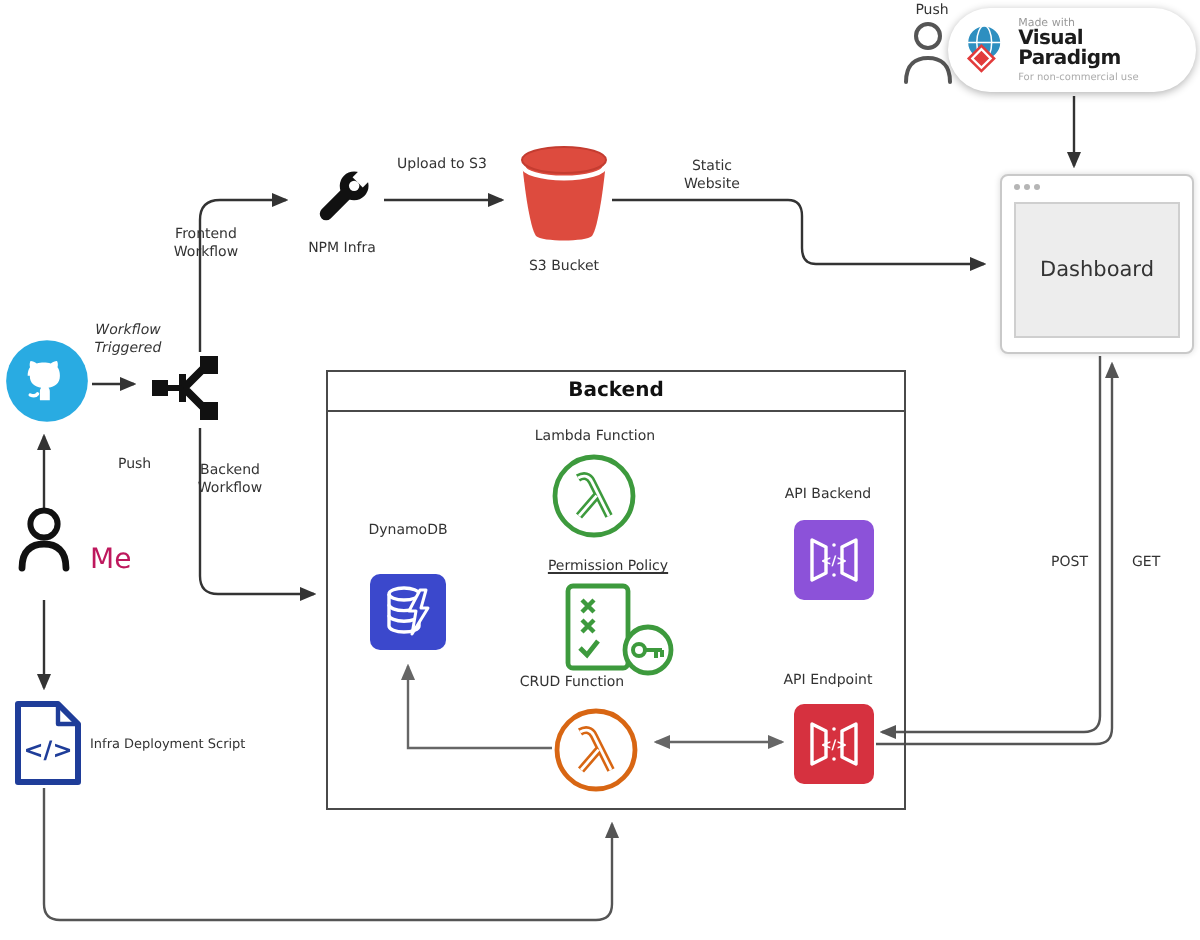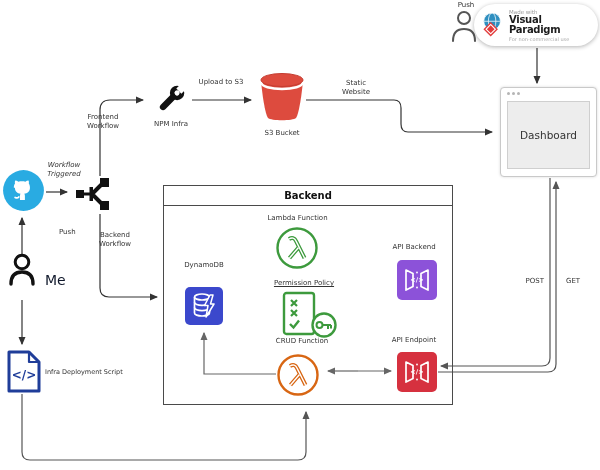--- a/index.html
+++ b/index.html
@@ -27,21 +27,21 @@
   .dash-dots i { width:3px; height:3px; border-radius:50%; background:#b5b5b5; }
   .dash-inner { position:absolute; left:6px; right:6px; top:13px; bottom:7px;
     background:#ededed; border:1px solid #cfcfcf; display:flex; align-items:center;
     justify-content:center; font-size:10.5px; color:#333; }
 
   
   .backend { left:163px; top:185px; width:290px; height:220px; border:1.5px solid #4a4a4a; background:transparent; }
   .backend-hd { height:20px; border-bottom:1.5px solid #4a4a4a; display:flex;
     align-items:center; justify-content:center; font-size:10px; font-weight:bold; color:#111; }
 
-  .me-label { left:45px; top:271px; font-size:14px; color:#0f172a; text-align:right; }
+  .me-label { left:45px; top:271px; font-size:14px; color:#be185d; text-align:right; }
   .infra-label { left:45px; top:368px; width:100px; font-size:6.5px; }
 </style>
 </head>
 <body>
 
 <div id="stage">
 
   <svg id="wires" width="600" height="470" viewBox="0 0 600 470">
     <defs>
       <marker id="ahD" markerWidth="7" markerHeight="7" refX="6" refY="3" orient="auto">
@@ -177,21 +177,21 @@
   <div class="lbl" style="left:264px; top:279px; width:80px;text-decoration:underline;">Permission Policy</div>
   <svg class="node" style="left:282px; top:291px;" width="56" height="48" viewBox="0 0 56 48">
     <rect x="2" y="2" width="30" height="41" rx="2.5" fill="#fff" stroke="#3D9A3D" stroke-width="2.4"></rect>
     <path d="M9,9 L15,15 M15,9 L9,15 M9,19 L15,25 M15,19 L9,25" stroke="#3D9A3D" stroke-width="2.2" fill="none"></path>
     <path d="M8,33 L11.5,36.5 L17,29.5" stroke="#3D9A3D" stroke-width="2.4" fill="none"></path>
     <circle cx="42" cy="34" r="11.5" fill="#fff" stroke="#3D9A3D" stroke-width="2.4"></circle>
     <circle cx="37.5" cy="34" r="3" fill="none" stroke="#3D9A3D" stroke-width="2"></circle>
     <path d="M40.5,34 H49 M46,34 V38 M49,34 V37.5" stroke="#3D9A3D" stroke-width="2" fill="none"></path>
   </svg>
 
-  <div class="lbl" style="left:262px; top:337px; width:80px;text-align:center;">CRUD Function</div>
+  <div class="lbl" style="left:246px; top:337px; width:80px;text-align:center;">CRUD Function</div>
   <svg class="node" style="left:276px; top:353px;" width="44" height="44" viewBox="0 0 44 44">
     <circle cx="22" cy="22" r="19.5" fill="#fff" stroke="#D86613" stroke-width="2.4"></circle>
     <path d="M14,13 c3,-1.8 5.6,-1 6.8,1.6 L29.5,32 M23.3,21.8 L14.5,32" fill="none" stroke="#D86613" stroke-width="4" stroke-linejoin="round"></path>
     <path d="M14,13 c3,-1.8 5.6,-1 6.8,1.6 L29.5,32 M23.3,21.8 L14.5,32" fill="none" stroke="#fff" stroke-width="1.4" stroke-linejoin="round"></path>
   </svg>
 
   <div class="lbl" style="left:382px; top:243px; width:64px;">API Backend</div>
   <svg class="node" style="left:397px; top:260px;" width="40" height="40" viewBox="0 0 40 40">
     <rect x="0" y="0" width="40" height="40" rx="5" fill="#8C52D9"></rect>
     <path d="M9,10 L16,13.5 V26.5 L9,30 Z M31,10 L24,13.5 V26.5 L31,30 Z" fill="none" stroke="#fff" stroke-width="1.7" stroke-linejoin="round"></path>

